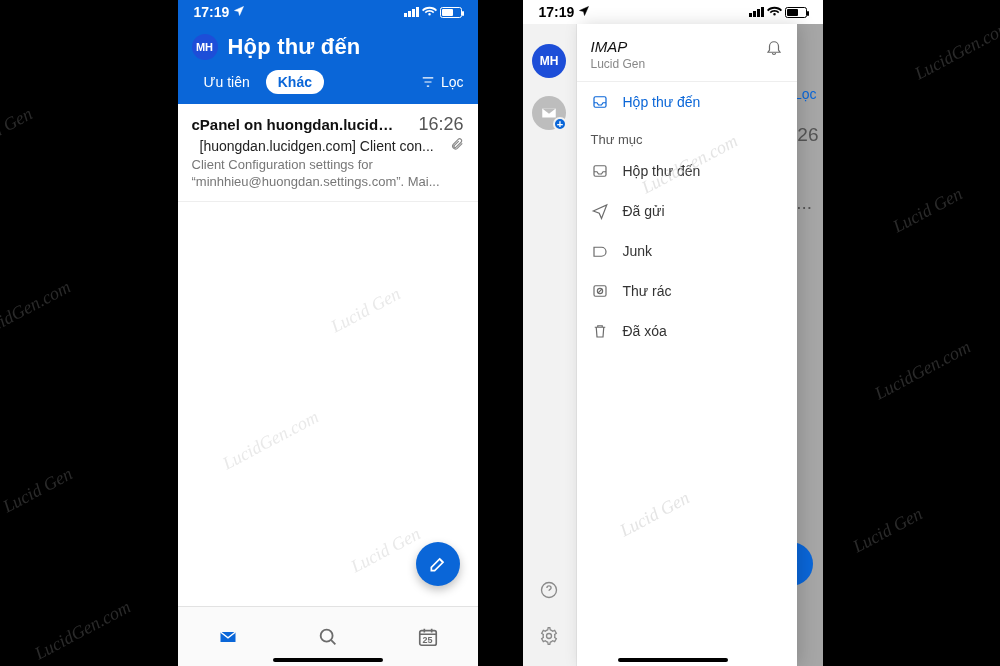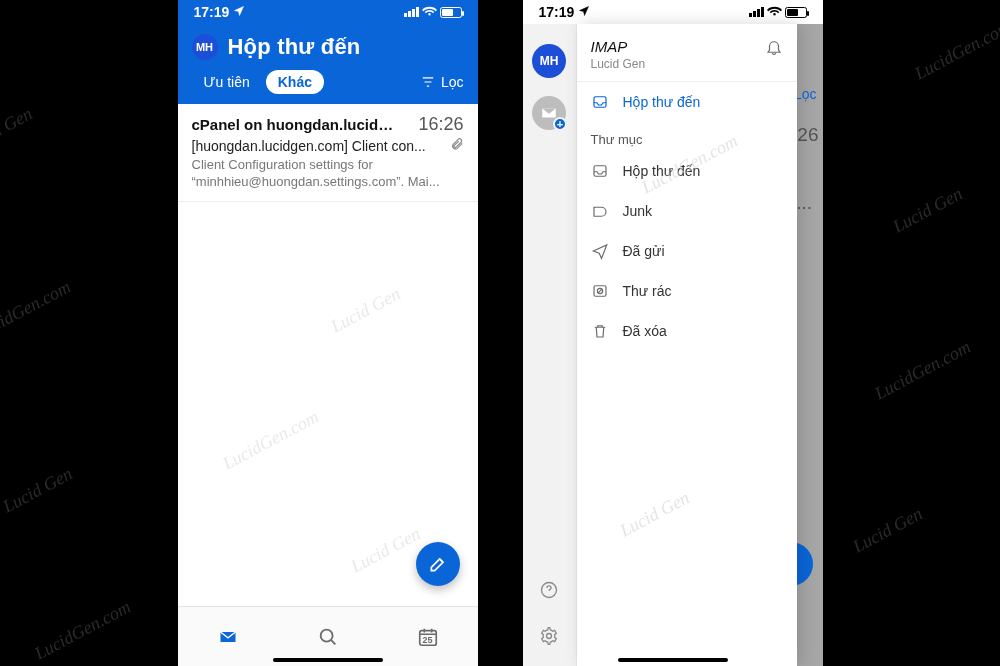--- a/index.html
+++ b/index.html
@@ -33,21 +33,21 @@
   .tab.pill { background:#fff; color:#0a66d8; font-weight:600;}
   .filter { display:flex; align-items:center; gap:6px; color:#fff; font-size:14px;}
   .filter svg { width:14px; height:14px; }
 
   
   .msg { padding:10px 14px; border-bottom:1px solid #eee; position:relative;}
   .msg-line1 { display:flex; justify-content:space-between; align-items:baseline;}
   .sender { font-size:15px; font-weight:600; color:#111; max-width:210px; white-space:nowrap; overflow:hidden; text-overflow:ellipsis;}
   .time { font-size:18px; color:#555;}
   .msg-line2 { display:flex; justify-content:space-between; align-items:center; margin-top:2px;}
-  .subject { font-size:14px; color:#222; max-width:240px; white-space:nowrap; overflow:hidden; text-overflow:ellipsis;}
+  .subject { font-size:14px; color:#222; max-width:240px; white-space:nowrap; overflow:hidden; text-overflow:ellipsis;margin-left:8px;}
   .attach { color:#888;}
   .preview { font-size:13px; color:#777; margin-top:2px; line-height:1.3; max-height:34px; overflow:hidden;}
 
   
   .fab { position:absolute; right:18px; bottom:80px; width:44px; height:44px; border-radius:50%; background:#0a66d8; display:flex; align-items:center; justify-content:center; box-shadow:0 4px 10px rgba(0,0,0,.25);}
   .fab svg { width:20px; height:20px; stroke:#fff; fill:none; stroke-width:2;}
 
   
   .tabbar { position:absolute; bottom:0; left:0; right:0; height:60px; border-top:1px solid #e2e2e2; background:#fafafa; display:flex; align-items:center; justify-content:space-around; }
   .tabbar .ic { width:40px; display:flex; justify-content:center; }
@@ -306,29 +306,29 @@
 
       <div class="drawer-row">
         <svg viewBox="0 0 24 24">
             <rect x="4" y="5" width="16" height="14" rx="2"></rect>
             <path d="M4 13h4l2 3h4l2-3h4"></path>
           </svg>
         <span>Hộp thư đến</span>
       </div>
       <div class="drawer-row">
         <svg viewBox="0 0 24 24">
+            <path d="M3 12l18-8-7 18-3-7-8-3z"></path>
+          </svg>
+        <span>Đã gửi</span>
+      </div>
+      <div class="drawer-row">
+        <svg viewBox="0 0 24 24">
             <path d="M4 7h10a6 6 0 010 12H4zM4 7v12"></path>
           </svg>
         <span>Junk</span>
-      </div>
-      <div class="drawer-row">
-        <svg viewBox="0 0 24 24">
-            <path d="M3 12l18-8-7 18-3-7-8-3z"></path>
-          </svg>
-        <span>Đã gửi</span>
       </div>
       <div class="drawer-row">
         <svg viewBox="0 0 24 24">
             <rect x="4" y="5" width="16" height="14" rx="2"></rect>
             <circle cx="12" cy="12" r="3.5"></circle>
             <path d="M9.5 14.5l5-5"></path>
           </svg>
         <span>Thư rác</span>
       </div>
       <div class="drawer-row">

